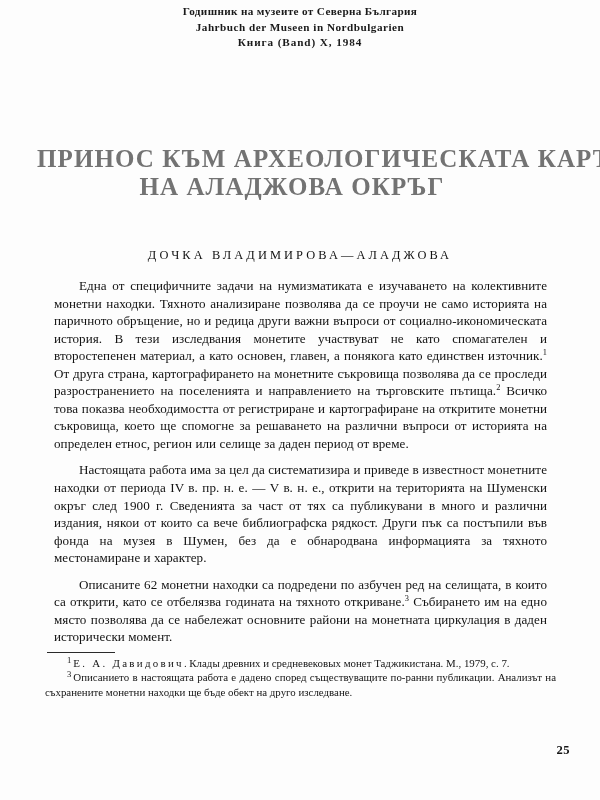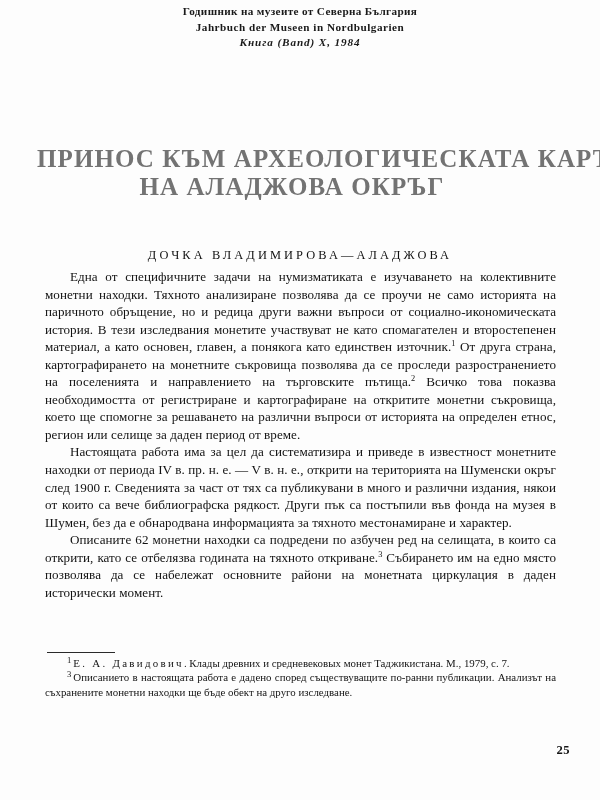--- a/index.html
+++ b/index.html
@@ -32,21 +32,21 @@
     font-size: 11.2px;
     line-height: 15.5px;
     letter-spacing: 0.35px;
     font-weight: 600;
     color: #1a1a1a;
   }
   .running-head div {
     white-space: nowrap;
   }
   .rh-line2 { letter-spacing: 0.5px; }
-  .rh-line3 { letter-spacing: 0.9px; font-style: italic; }
+  .rh-line3 { letter-spacing: 0.9px; }
 
   
   .article-title {
     position: absolute;
     left: 37px;
     top: 128px;
     width: 510px;
     text-align: center;
     font-size: 25px;
     line-height: 28px;
@@ -76,21 +76,21 @@
     top: 268px;
     width: 511px;
     font-size: 13.1px;
     line-height: 17.55px;
     text-align: justify;
     text-justify: inter-word;
     color: #121212;
     letter-spacing: 0.05px;
   }
   .body-text p {
-    margin: 0;
+    margin: 9px;
     text-indent: 25px;
     text-align: justify;
   }
   .body-text p:last-child { text-align: justify; }
   sup {
     font-size: 8.4px;
     line-height: 0;
     vertical-align: 5px;
   }
 

